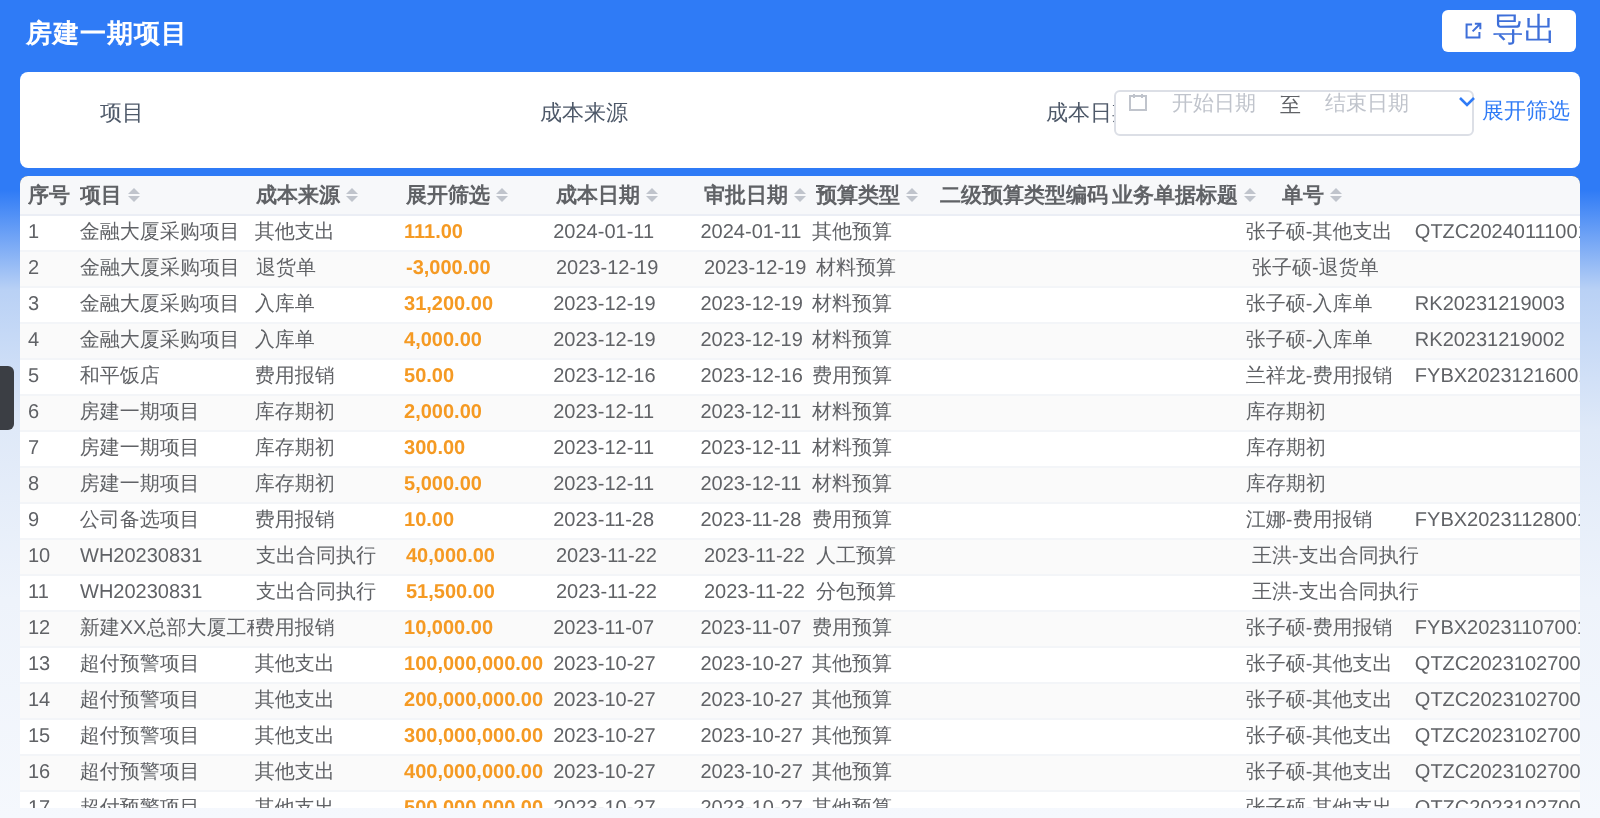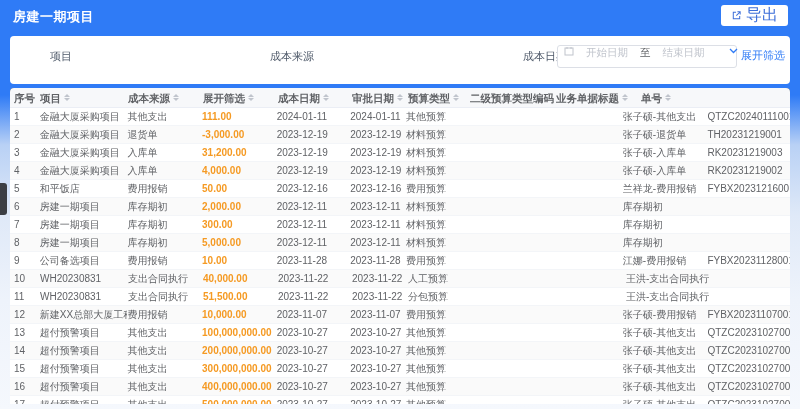--- a/index.html
+++ b/index.html
@@ -188,21 +188,20 @@
         <div class="td c0">2</div>
         <div class="td c1">金融大厦采购项目</div>
         <div class="td c2">退货单</div>
         <div class="td c3 amount">-3,000.00</div>
         <div class="td c4">2023-12-19</div>
         <div class="td c5">2023-12-19</div>
         <div class="td c6">材料预算</div>
         <div class="td c7"></div>
         <div class="td c8"></div>
         <div class="td c9">张子硕-退货单</div>
-        <div class="td c10">TH20231219001</div>
       </div>
       <div class="tr">
         <div class="td c0">3</div>
         <div class="td c1">金融大厦采购项目</div>
         <div class="td c2">入库单</div>
         <div class="td c3 amount">31,200.00</div>
         <div class="td c4">2023-12-19</div>
         <div class="td c5">2023-12-19</div>
         <div class="td c6">材料预算</div>
         <div class="td c7"></div>

